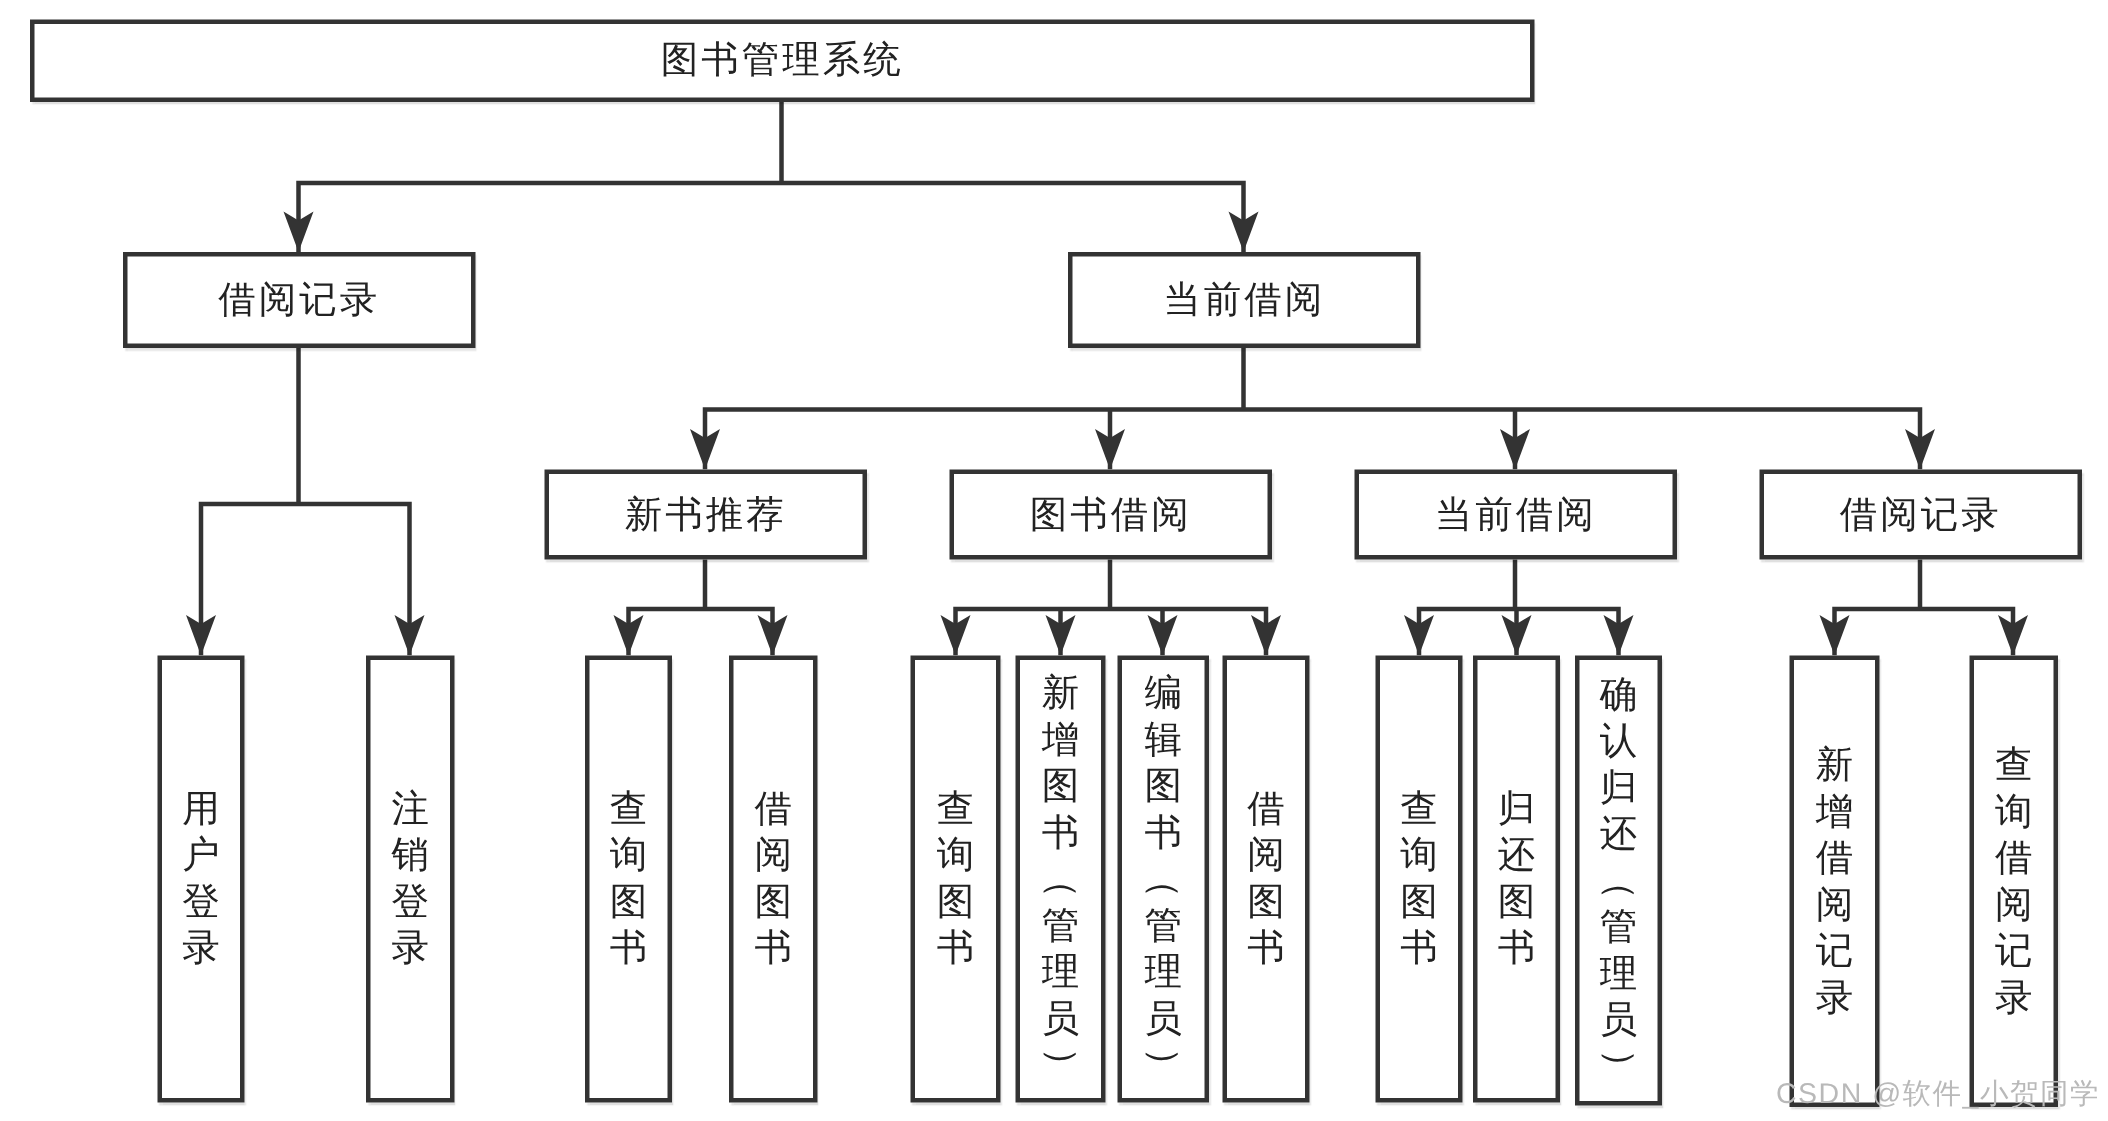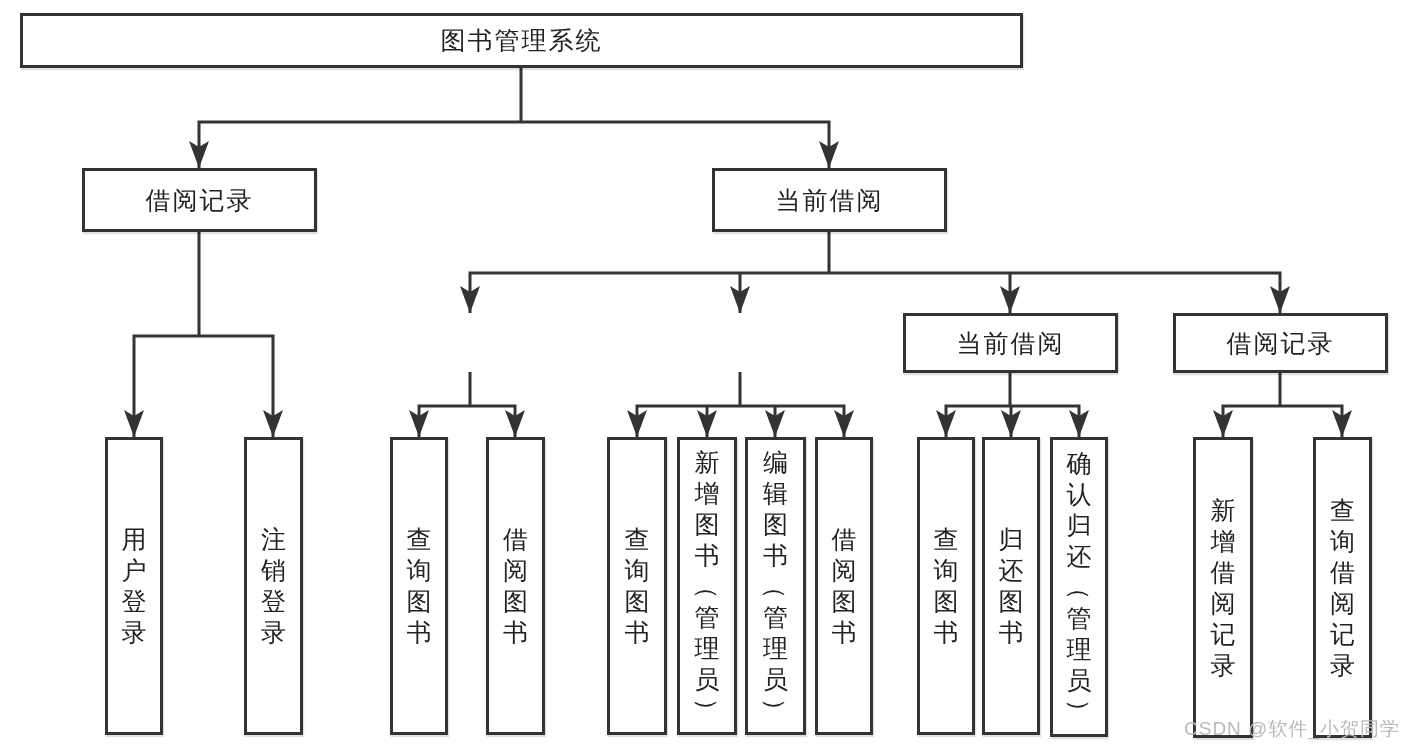--- a/index.html
+++ b/index.html
@@ -101,20 +101,26 @@
     <span class="hlabel">图书管理系统</span>
   </div>
 
   <div class="box" style="left:82px;top:168px;width:235px;height:64px">
     <span class="hlabel">借阅记录</span>
   </div>
   <div class="box" style="left:712px;top:168px;width:235px;height:64px">
     <span class="hlabel">当前借阅</span>
   </div>
 
+  <div class="box" style="left:363px;top:313px;width:215px;height:60px">
+    <span class="hlabel">新书推荐</span>
+  </div>
+  <div class="box" style="left:633px;top:313px;width:215px;height:60px">
+    <span class="hlabel">图书借阅</span>
+  </div>
   <div class="box" style="left:1173px;top:313px;width:215px;height:60px">
     <span class="hlabel">借阅记录</span>
   </div>
   <div class="box" style="left:903px;top:313px;width:215px;height:60px">
     <span class="hlabel">当前借阅</span>
   </div>
 
   <div class="box leaf" style="left:105px;top:437px;width:58px;height:298px">
       <span class="vchar">用</span>
       <span class="vchar">户</span>

